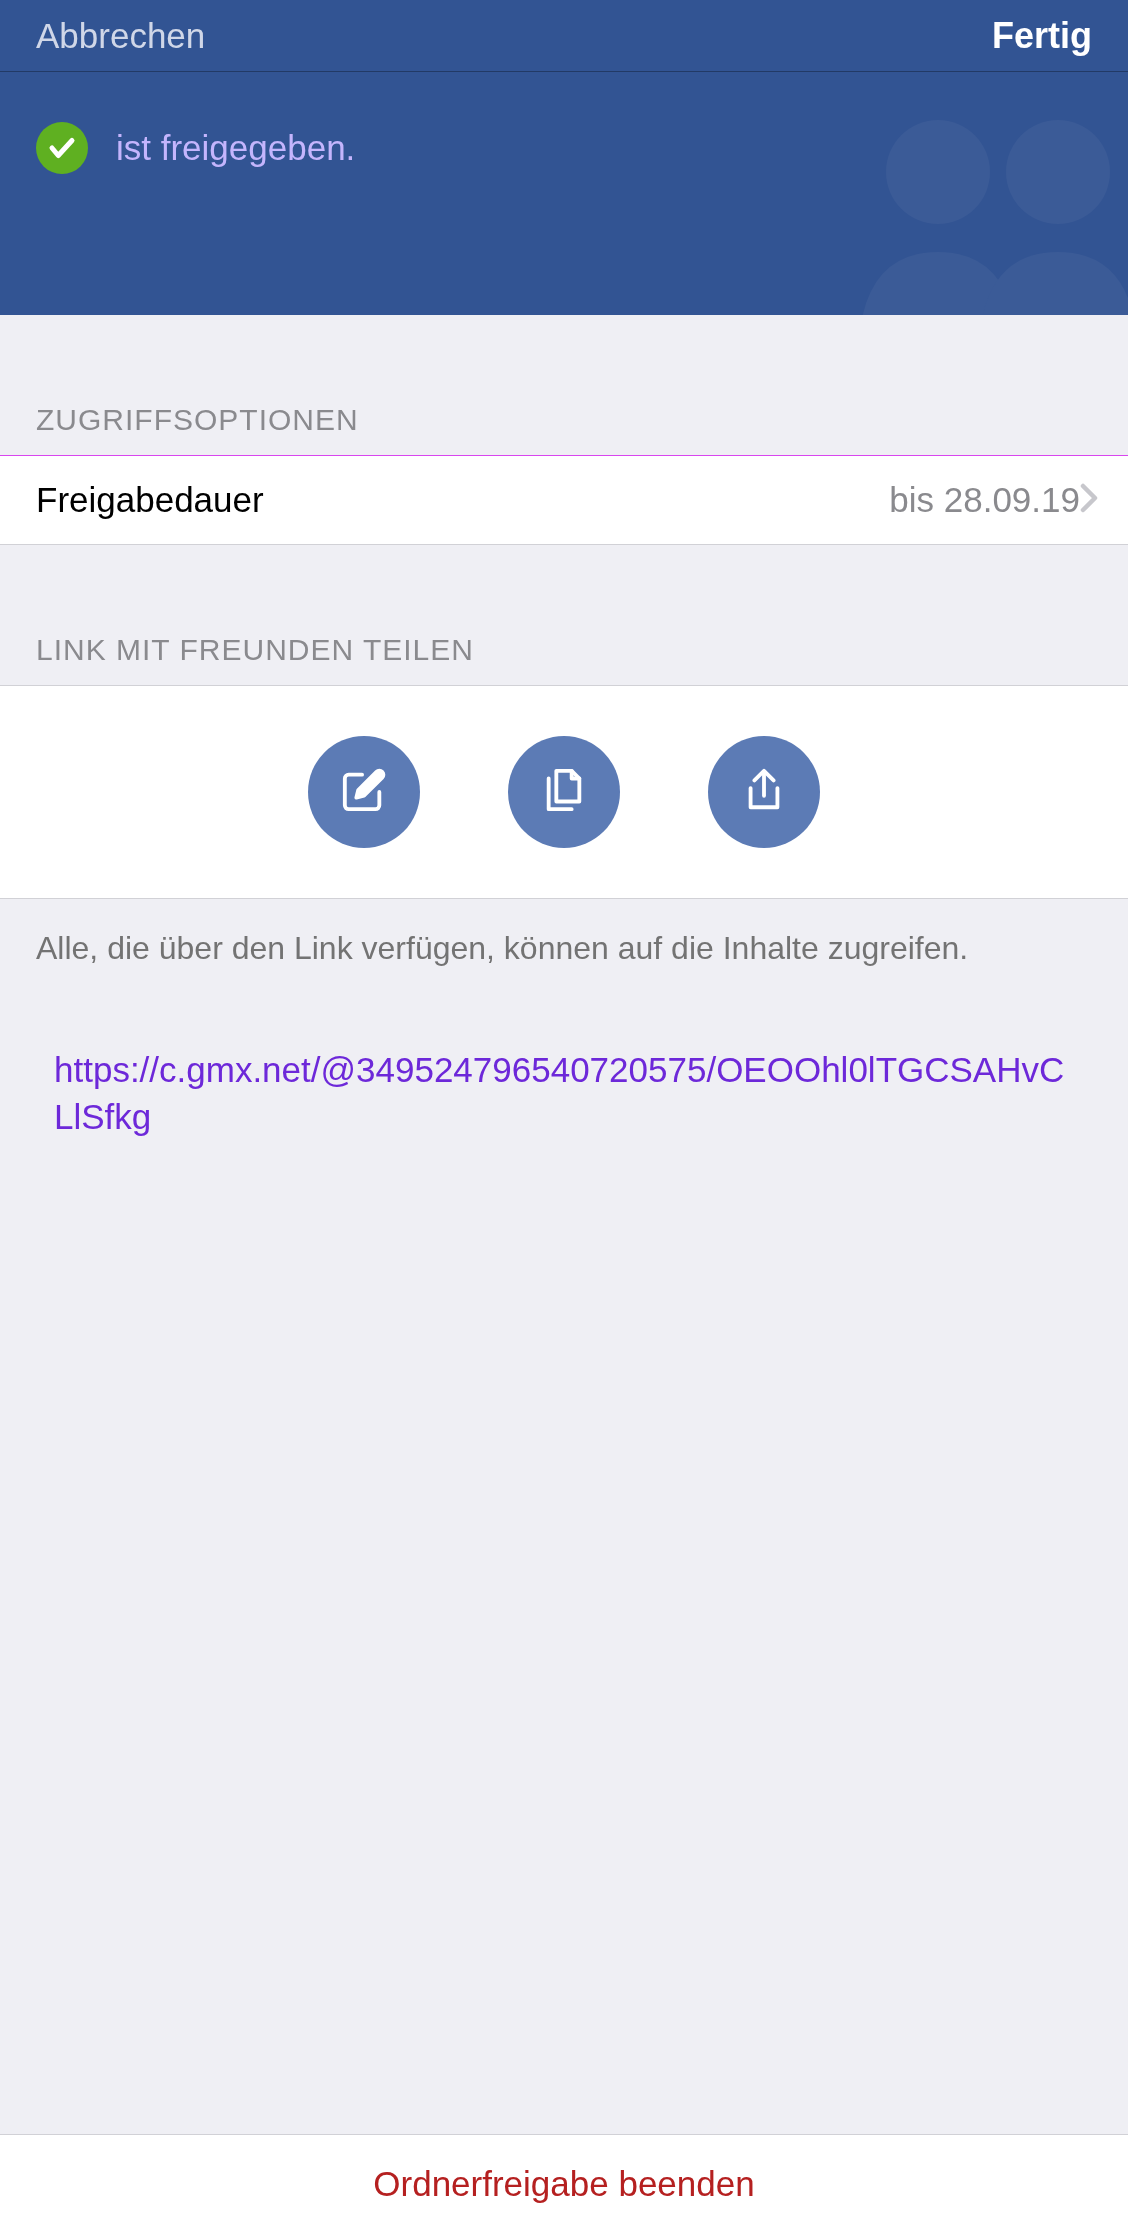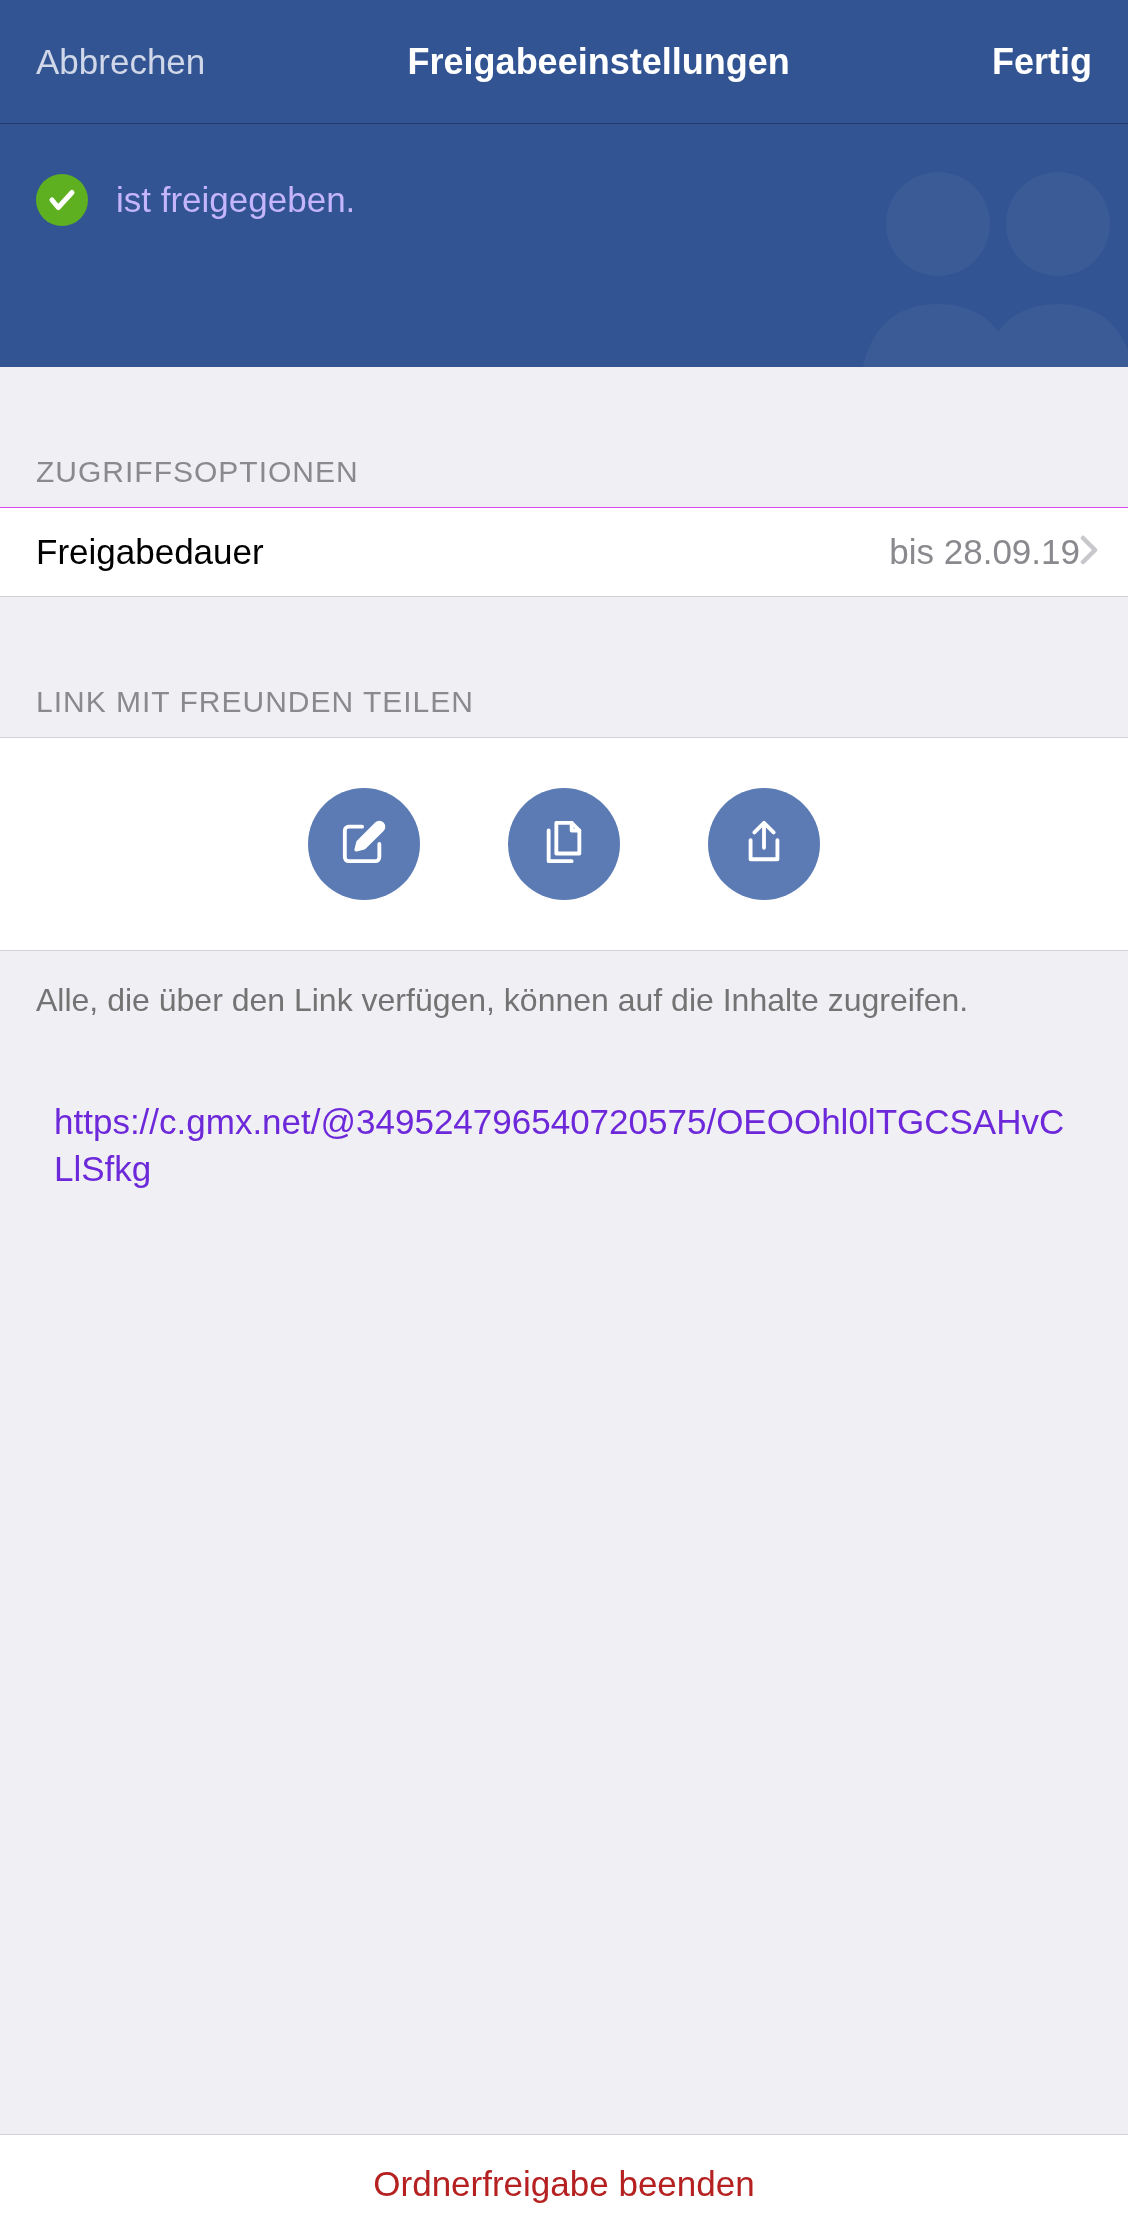--- a/index.html
+++ b/index.html
@@ -9,21 +9,21 @@
   }
   body {
     font-family: -apple-system, BlinkMacSystemFont, "Segoe UI", Helvetica, Arial, sans-serif;
     background: #efeff4;
     width: 1128px;
     height: 2232px;
     overflow: hidden;
   }
   .navbar {
     background: #325493;
-    height: 124px;
+    height: 72px;
     display: flex;
     align-items: center;
     justify-content: space-between;
     padding: 0 36px;
     border-bottom: 1px solid rgba(0,0,0,0.3);
   }
   .navbar-left {
     color: #d0d7e8;
     font-size: 35px;
     font-weight: 400;
@@ -159,21 +159,20 @@
   .footer-btn-text {
     color: #b52020;
     font-size: 35px;
   }
 </style>
 </head>
 <body>
 
 <div class="navbar">
   <div class="navbar-left">Abbrechen</div>
-  <div class="navbar-title">Freigabeeinstellungen</div>
   <div class="navbar-right">Fertig</div>
 </div>
 
 <div class="hero">
   <div class="hero-bg">
     <svg width="320" height="260" viewBox="0 0 320 260">
       <g fill="#5670a3">
         <circle cx="110" cy="70" r="52"></circle>
         <path d="M 30 260 Q 30 150 110 150 Q 190 150 190 260 Z"></path>
         <circle cx="230" cy="70" r="52"></circle>

